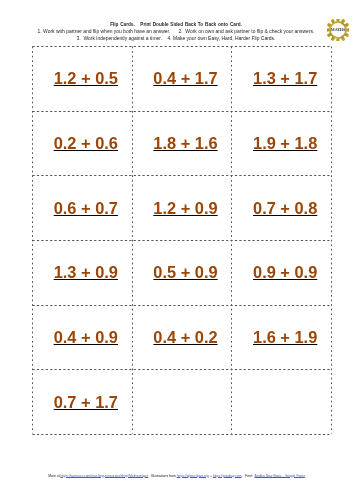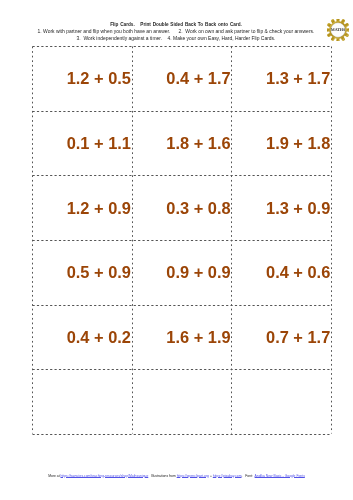--- a/index.html
+++ b/index.html
@@ -86,27 +86,28 @@
   .grid-svg {
     position: absolute;
     left: 0;
     top: 0;
     width: 299px;
     height: 388px;
     overflow: visible;
   }
   .grid {
     position: absolute;
-    left: 17px;
+    left: 4px;
     top: 0;
     width: 299px;
     height: 388px;
     display: grid;
     grid-template-columns: repeat(3, 1fr);
     grid-template-rows: repeat(6, 1fr);
+    text-decoration: underline;
   }
   .cell {
     display: flex;
     align-items: center;
     justify-content: center;
     box-sizing: border-box;
   }
   .cell-text {
     font-family: "Liberation Sans", sans-serif;
     font-weight: bold;
@@ -200,45 +201,48 @@
         <div class="cell">
           <span class="cell-text">1.2 + 0.5</span>
         </div>
         <div class="cell">
           <span class="cell-text">0.4 + 1.7</span>
         </div>
         <div class="cell">
           <span class="cell-text">1.3 + 1.7</span>
         </div>
         <div class="cell">
-          <span class="cell-text">0.1 + 1.1</span>
+          <span class="cell-text">0.2 + 0.6</span>
         </div>
         <div class="cell">
           <span class="cell-text">1.8 + 1.6</span>
         </div>
         <div class="cell">
           <span class="cell-text">1.9 + 1.8</span>
         </div>
         <div class="cell">
+          <span class="cell-text">0.6 + 0.7</span>
+        </div>
+        <div class="cell">
           <span class="cell-text">1.2 + 0.9</span>
         </div>
         <div class="cell">
-          <span class="cell-text">0.3 + 0.8</span>
+          <span class="cell-text">0.7 + 0.8</span>
         </div>
         <div class="cell">
           <span class="cell-text">1.3 + 0.9</span>
         </div>
         <div class="cell">
           <span class="cell-text">0.5 + 0.9</span>
         </div>
         <div class="cell">
           <span class="cell-text">0.9 + 0.9</span>
         </div>
         <div class="cell">
-          <span class="cell-text">0.4 + 0.6</span>
+          <span class="cell-text">0.4 + 0.9</span>
         </div>
         <div class="cell">
           <span class="cell-text">0.4 + 0.2</span>
         </div>
         <div class="cell">
           <span class="cell-text">1.6 + 1.9</span>
         </div>
         <div class="cell">
           <span class="cell-text">0.7 + 1.7</span>
         </div>

